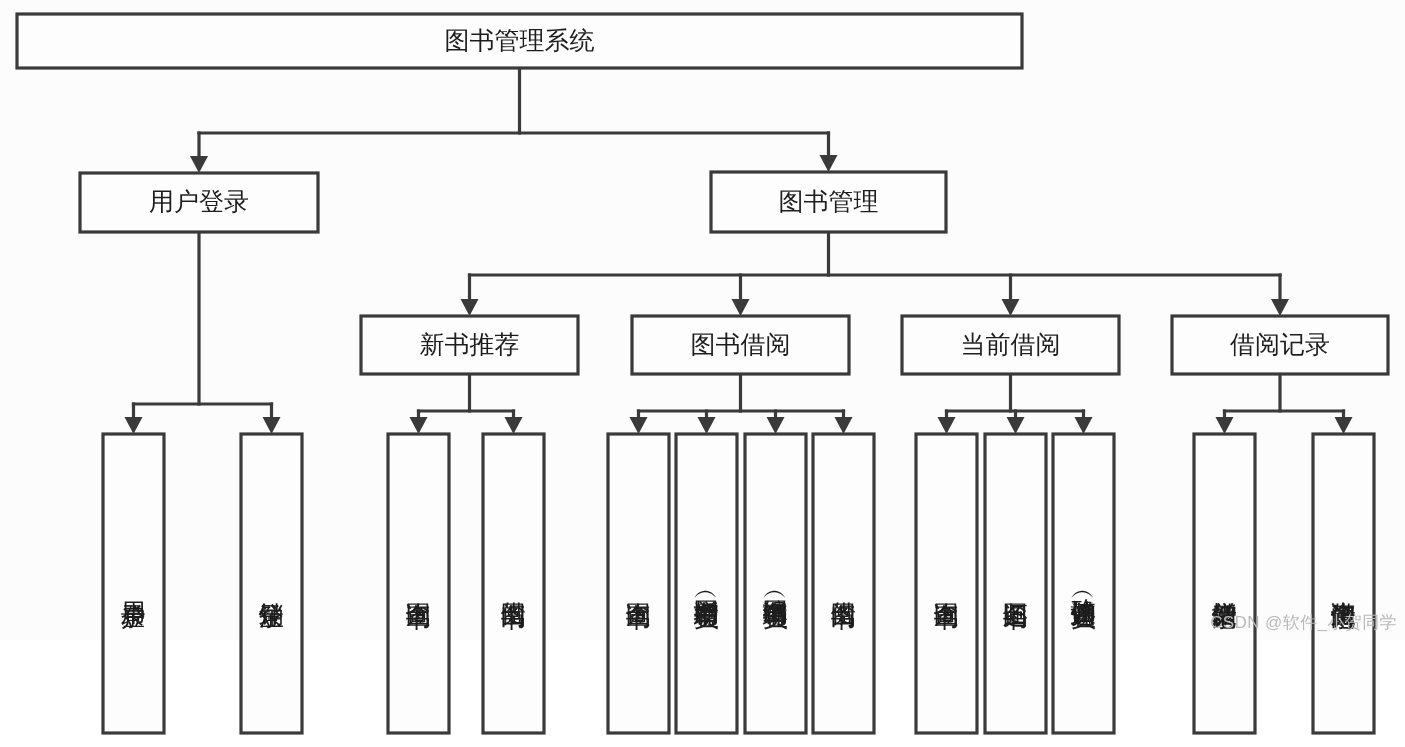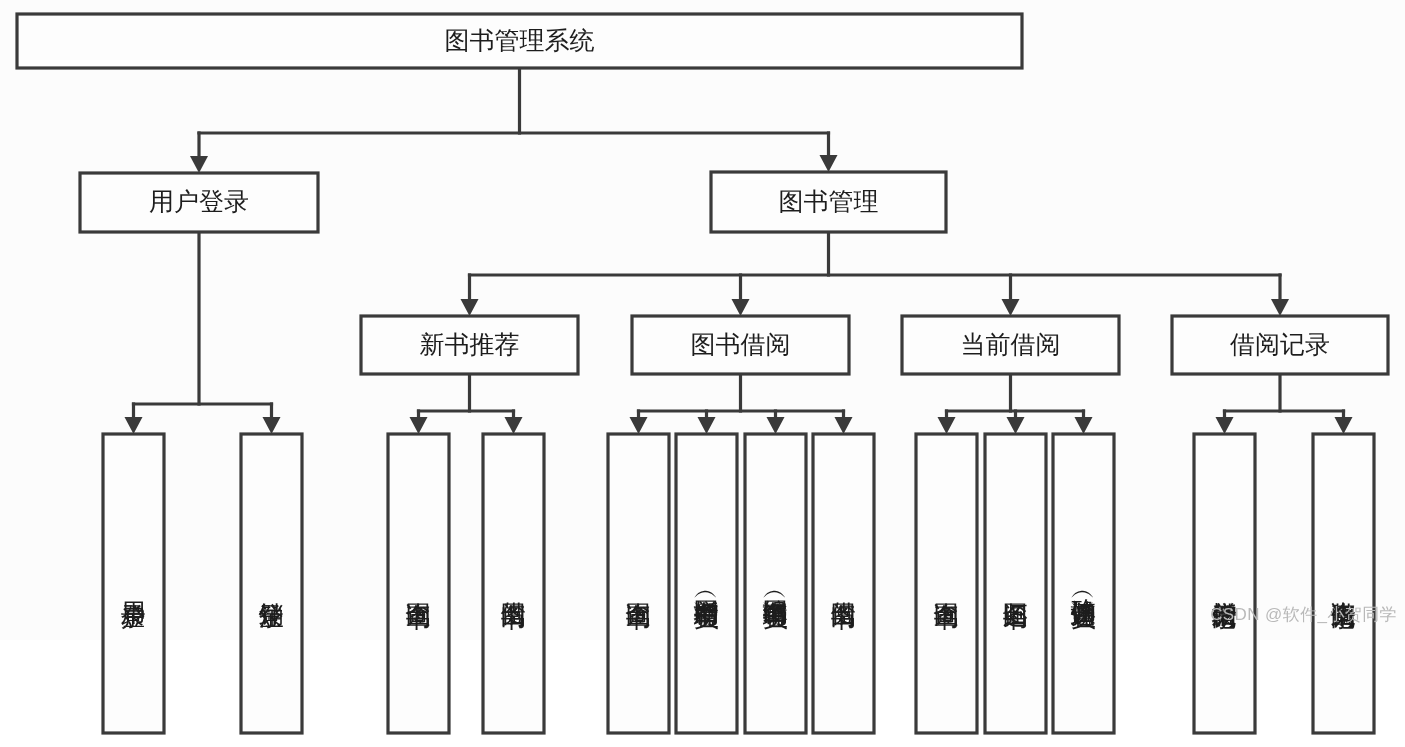--- a/index.html
+++ b/index.html
@@ -26,21 +26,21 @@
     display:flex;align-items:center;justify-content:center;
     writing-mode:vertical-rl;
     text-orientation:upright;
     font-size:25px;line-height:1.22;
     letter-spacing:1px;
     color:#1d1d1d;
     pointer-events:none;
     white-space:nowrap;
   }
   #watermark{
-    position:absolute;right:8px;bottom:14px;
+    position:absolute;right:8px;bottom:6px;
     font-size:17px;color:#b9b9b9;
     font-family:"Liberation Sans","DejaVu Sans",sans-serif;
     letter-spacing:.4px;
     user-select:none;
   }
 </style>
 </head>
 <body>
 
 <div id="diagram-root">

